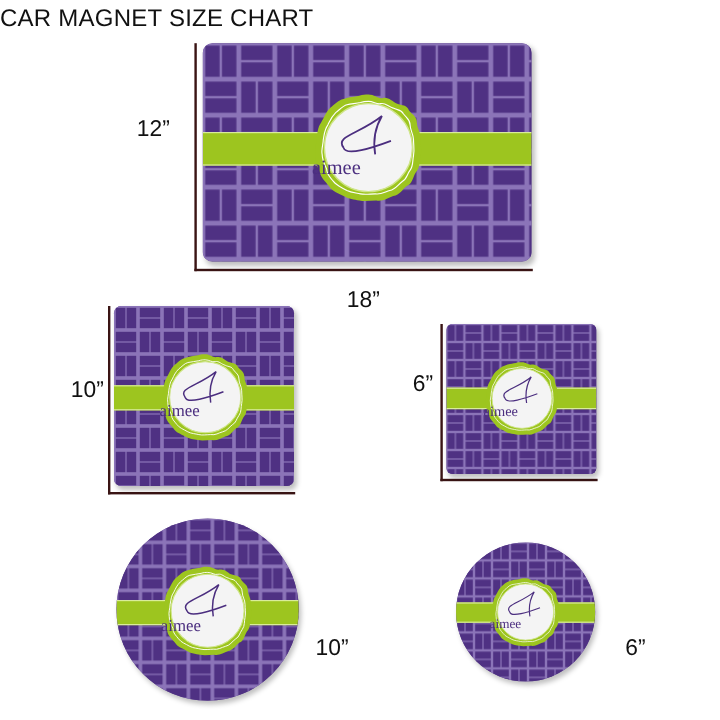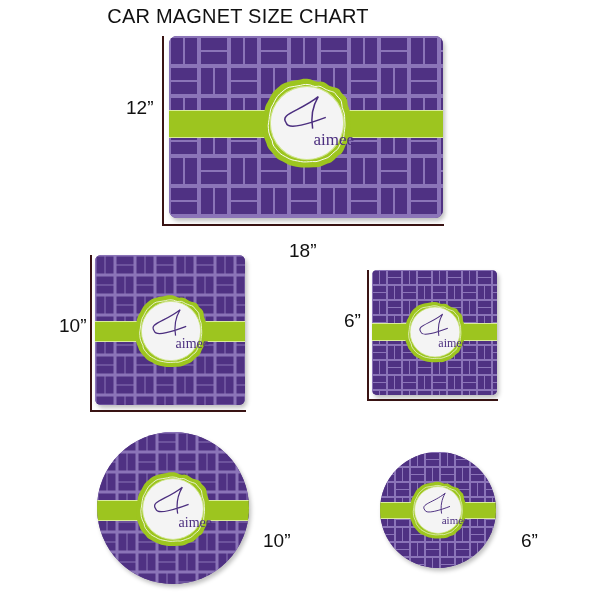--- a/index.html
+++ b/index.html
@@ -1,26 +1,26 @@
 <!DOCTYPE html>
 <html><head>
 <meta charset="utf-8">
 <style>
   html, body { margin:0; padding:0; }
   body { width:600px; height:600px; background:#ffffff; position:relative; overflow:hidden;
          font-family:"Liberation Sans", sans-serif; }
-  .title { position:absolute; left:0; width:476px; top:5px; text-align:center; font-size:20px; color:#111; letter-spacing:0.2px; }
+  .title { position:absolute; left:0; width:476px; top:5px; text-align:left; font-size:20px; color:#111; letter-spacing:0.2px; }
   .dim { position:absolute; font-size:19px; color:#111; }
   .line { position:absolute; background:#3a1414; }
   .magnet { position:absolute; overflow:hidden; background:#5b3e8e; box-shadow: 2px 3px 4px rgba(0,0,0,0.25); }
   .magnet svg.weave { position:absolute; left:0; top:0; width:100%; height:100%; }
   .band { position:absolute; left:0; right:0; background:#9dc51f; border-top:1px solid #d9ec9a; border-bottom:1px solid #d9ec9a; }
   .badge { position:absolute; }
   .badge svg { width:100%; height:100%; display:block; }
-  .name { position:absolute; left:0; right:0; text-align:right; font-family:"Liberation Serif", serif; color:#4b2e7f; }
+  .name { position:absolute; left:0; right:0; text-align:left; font-family:"Liberation Serif", serif; color:#4b2e7f; }
 </style>
 </head>
 <body>
 
 <svg width="0" height="0" style="position:absolute">
   <defs>
     <pattern id="weaveL" x="0" y="0" width="60" height="60" patternUnits="userSpaceOnUse">
       <rect width="60" height="60" fill="#8b74b8"></rect>
       <rect x="2" y="2" width="12" height="26" fill="#4f3183"></rect>
       <rect x="16" y="2" width="12" height="26" fill="#4f3183"></rect>
@@ -59,21 +59,21 @@
       <path d="M0,-41 C5,-41 7,-38 11,-39 C15,-40 18,-36 22,-35 C26,-33 29,-34 31,-30 C34,-26 37,-25 37,-20 C37,-15 40,-12 40,-7 C40,-2 41,2 40,7 C39,11 40,16 37,20 C34,24 34,28 30,30 C26,33 24,37 19,38 C15,39 11,42 6,41 C2,41 -3,42 -7,41 C-11,40 -15,40 -19,38 C-24,35 -28,34 -31,30 C-34,26 -37,24 -37,19 C-39,15 -41,11 -41,6 C-42,2 -40,-3 -40,-7 C-39,-12 -39,-16 -36,-20 C-34,-24 -33,-27 -29,-31 C-26,-33 -23,-37 -19,-38 C-15,-39 -11,-39 -7,-40 C-4,-41 -2,-41 0,-41 Z" fill="none" stroke="#ffffff" stroke-width="1"></path>
       <path d="M-22,0 C-30,-10 -8,-12 12,-28 C6,-18 4,-6 6,6 M-22,0 C-20,8 4,0 20,-6" fill="none" stroke="#4b2e7f" stroke-width="1.6"></path>
     </symbol>
   </defs>
 </svg>
 
 <div class="title">CAR MAGNET SIZE CHART</div>
 
 <div class="line" style="left:162px;top:36px;width:2px;height:190px;"></div>
 <div class="line" style="left:162px;top:224px;width:282px;height:2px;"></div>
-<div class="dim" style="left:126px;top:97px;">12”</div>
+<div class="dim" style="left:114px;top:97px;">12”</div>
 <div class="dim" style="left:289px;top:229px;margin-top:11px;">18”</div>
 <div class="magnet" style="left:169px;top:36px;width:274px;height:182px;border-radius:8px;">
   <svg class="weave">
       <rect width="100%" height="100%" fill="url(#weaveL)"></rect>
     </svg>
   <div class="band" style="top:74px;height:26px;"></div>
   <div class="badge" style="left:91px;top:40px;width:94px;height:94px;">
     <svg>
         <use href="#scallop"></use>
       </svg>

